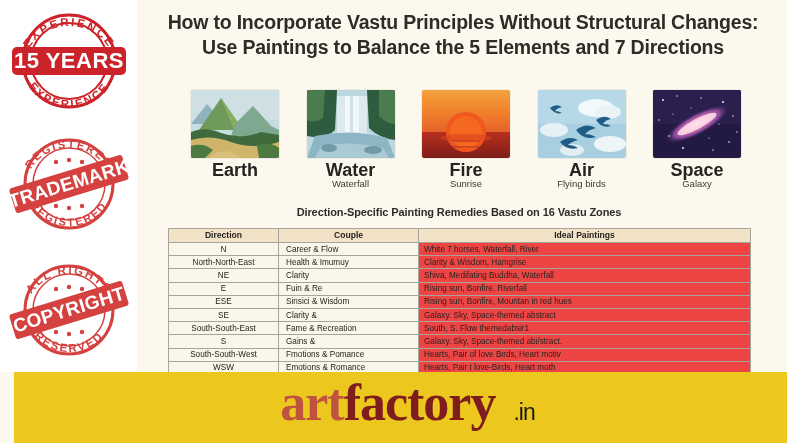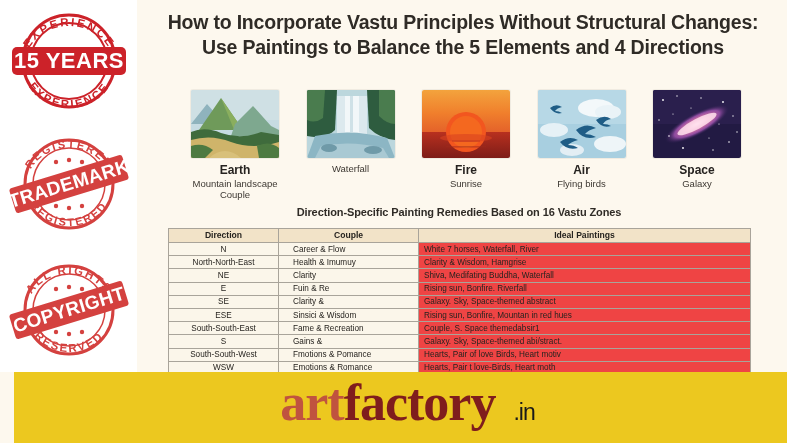--- a/index.html
+++ b/index.html
@@ -35,40 +35,40 @@
     position:absolute;left:186px;top:90px;width:560px;height:105px;
     display:flex;justify-content:space-between;align-items:flex-start;
   }
   .el{width:98px;text-align:center;}
   .el .art{
     width:88px;height:68px;margin:0 auto 5px auto;
     border-radius:2px;overflow:hidden;position:relative;
     box-shadow:0 0 0 1px rgba(0,0,0,0.05);
   }
   .el .art svg{display:block;width:88px;height:68px;}
-  .el .name{font-size:12px;font-weight:bold;color:#262320;line-height:15px;}
+  .el .name{font-size:18px;font-weight:bold;color:#262320;line-height:15px;}
   .el .desc{font-size:9.5px;color:#3d3832;line-height:11px;}
 
   
   .table-caption{
     position:absolute;left:168px;top:206px;width:582px;text-align:center;
     font-size:11px;font-weight:bold;color:#2f2b26;letter-spacing:-0.1px;
   }
 
   
   .tbl-wrap{position:absolute;left:168px;top:228px;width:582px;}
   table.vastu{
     border-collapse:collapse;width:582px;
     table-layout:fixed;
   }
   table.vastu th, table.vastu td{
     border:1px solid #a9a49a;
     font-size:8.2px;
     height:12.2px;
-    padding:0 14px;
+    padding:0 7px;
     color:#26231f;
     line-height:11px;
     white-space:nowrap;
     overflow:hidden;
   }
   table.vastu th{
     background:#f2e3c8;font-weight:bold;text-align:center;font-size:8.6px;height:13px;
   }
   table.vastu td.c-dir{text-align:center;background:#fbf6ea;}
   table.vastu td.c-pur{text-align:left;background:#fbf6ea;}
@@ -171,42 +171,41 @@
             <circle cx="78" cy="80" r="2.2"></circle>
         </g>
         <g transform="rotate(-17 65 58)">
           <rect x="6" y="45" width="118" height="26" rx="3" fill="#d4413f"></rect>
           <text x="65" y="64" font-family="Liberation Sans, sans-serif" font-size="19" font-weight="bold" fill="#ffffff" text-anchor="middle" letter-spacing="0.3">COPYRIGHT</text>
         </g>
       </svg>
     </div>
   </div>
 
-  <div class="title">How to Incorporate Vastu Principles Without Structural Changes: Use Paintings to Balance the 5 Elements and 4 Directions</div>
+  <div class="title">How to Incorporate Vastu Principles Without Structural Changes: Use Paintings to Balance the 5 Elements and 7 Directions</div>
 
   <div class="elements">
 
     <div class="el">
       <div class="art">
         <svg viewBox="0 0 88 68" preserveAspectRatio="none">
           <rect width="88" height="68" fill="#c6dbe2"></rect>
           <rect y="0" width="88" height="30" fill="#cfe0e4"></rect>
           <path d="M0,34 L16,14 L30,30 L44,34 Z" fill="#8fb3bd"></path>
           <path d="M8,40 L30,8 L52,40 Z" fill="#6f9a5a"></path>
           <path d="M30,8 L52,40 L44,42 Z" fill="#8aae5e"></path>
           <path d="M44,34 L62,16 L80,36 L88,40 L88,46 L40,46 Z" fill="#7ea88f"></path>
           <path d="M0,42 Q14,36 30,43 Q50,50 70,42 L88,45 L88,68 L0,68 Z" fill="#3f6b3c"></path>
           <path d="M0,50 Q20,44 40,52 Q62,60 88,52 L88,68 L0,68 Z" fill="#cfb46a"></path>
           <path d="M18,68 Q34,54 50,68 Z" fill="#d8c07a"></path>
           <path d="M0,56 Q12,52 22,60 L14,68 L0,68 Z" fill="#4d7a41"></path>
           <path d="M66,56 Q78,50 88,58 L88,68 L68,68 Z" fill="#4d7a41"></path>
         </svg>
       </div>
       <div class="name">Earth</div>
-      <div class="desc">Mountain landscape<br>Couple</div>
     </div>
 
     <div class="el">
       <div class="art">
         <svg viewBox="0 0 88 68" preserveAspectRatio="none">
           <rect width="88" height="68" fill="#bcd7dd"></rect>
           <path d="M0,0 L30,0 L28,40 Q18,50 0,46 Z" fill="#2e5c3f"></path>
           <path d="M60,0 L88,0 L88,50 Q72,48 62,38 Z" fill="#2e5c3f"></path>
           <path d="M0,0 L18,0 L16,28 Q8,34 0,30 Z" fill="#4a7c4e"></path>
           <path d="M72,0 L88,0 L88,34 Q80,34 72,26 Z" fill="#4a7c4e"></path>
@@ -214,20 +213,21 @@
           <rect x="30" y="6" width="8" height="40" fill="#dce9ee"></rect>
           <rect x="52" y="6" width="8" height="40" fill="#dce9ee"></rect>
           <rect x="43" y="6" width="3" height="40" fill="#cfe1e7"></rect>
           <ellipse cx="45" cy="50" rx="22" ry="8" fill="#e9f2f5"></ellipse>
           <path d="M8,46 Q44,38 80,48 L88,68 L0,68 Z" fill="#8cb6c4"></path>
           <path d="M14,56 Q44,50 76,58 L82,68 L8,68 Z" fill="#a9c9d3"></path>
           <ellipse cx="22" cy="58" rx="8" ry="4" fill="#6f9aa8"></ellipse>
           <ellipse cx="66" cy="60" rx="9" ry="4" fill="#6f9aa8"></ellipse>
         </svg>
       </div>
+      <div class="name">Water</div>
       <div class="desc">Waterfall</div>
     </div>
 
     <div class="el">
       <div class="art">
         <svg viewBox="0 0 88 68" preserveAspectRatio="none">
           <defs>
             <linearGradient id="skyF" x1="0" y1="0" x2="0" y2="1">
               <stop offset="0%" stop-color="#f3a33d"></stop>
               <stop offset="55%" stop-color="#f07f2c"></stop>
@@ -345,33 +345,33 @@
             <td class="c-dir">NE</td>
             <td class="c-pur">Clarity</td>
             <td class="c-ideal">Shiva, Medifating Buddha, Waterfall</td>
           </tr>
           <tr>
             <td class="c-dir">E</td>
             <td class="c-pur">Fuin &amp; Re</td>
             <td class="c-ideal">Rising sun, Bonfire. Riverfall</td>
           </tr>
           <tr>
+            <td class="c-dir">ESE</td>
+            <td class="c-pur">Sinsici &amp; Wisdom</td>
+            <td class="c-ideal">Rising sun, Bonfire, Mountan in red hues</td>
+          </tr>
+          <tr>
             <td class="c-dir">SE</td>
             <td class="c-pur">Clarity &amp;</td>
             <td class="c-ideal">Galaxy. Sky, Space-themed abstract</td>
           </tr>
           <tr>
-            <td class="c-dir">ESE</td>
-            <td class="c-pur">Sinsici &amp; Wisdom</td>
-            <td class="c-ideal">Rising sun, Bonfire, Mountan in red hues</td>
-          </tr>
-          <tr>
             <td class="c-dir">South-South-East</td>
             <td class="c-pur">Fame &amp; Recreation</td>
-            <td class="c-ideal">Couple, S. Space themedabsir1</td>
+            <td class="c-ideal">South, S. Flow themedabsir1</td>
           </tr>
           <tr>
             <td class="c-dir">S</td>
             <td class="c-pur">Gains &amp;</td>
             <td class="c-ideal">Galaxy. Sky, Space-themed abi/stract.</td>
           </tr>
           <tr>
             <td class="c-dir">South-South-West</td>
             <td class="c-pur">Fmotions &amp; Pomance</td>
             <td class="c-ideal">Hearts, Pair of love Birds, Heart motiv</td>

